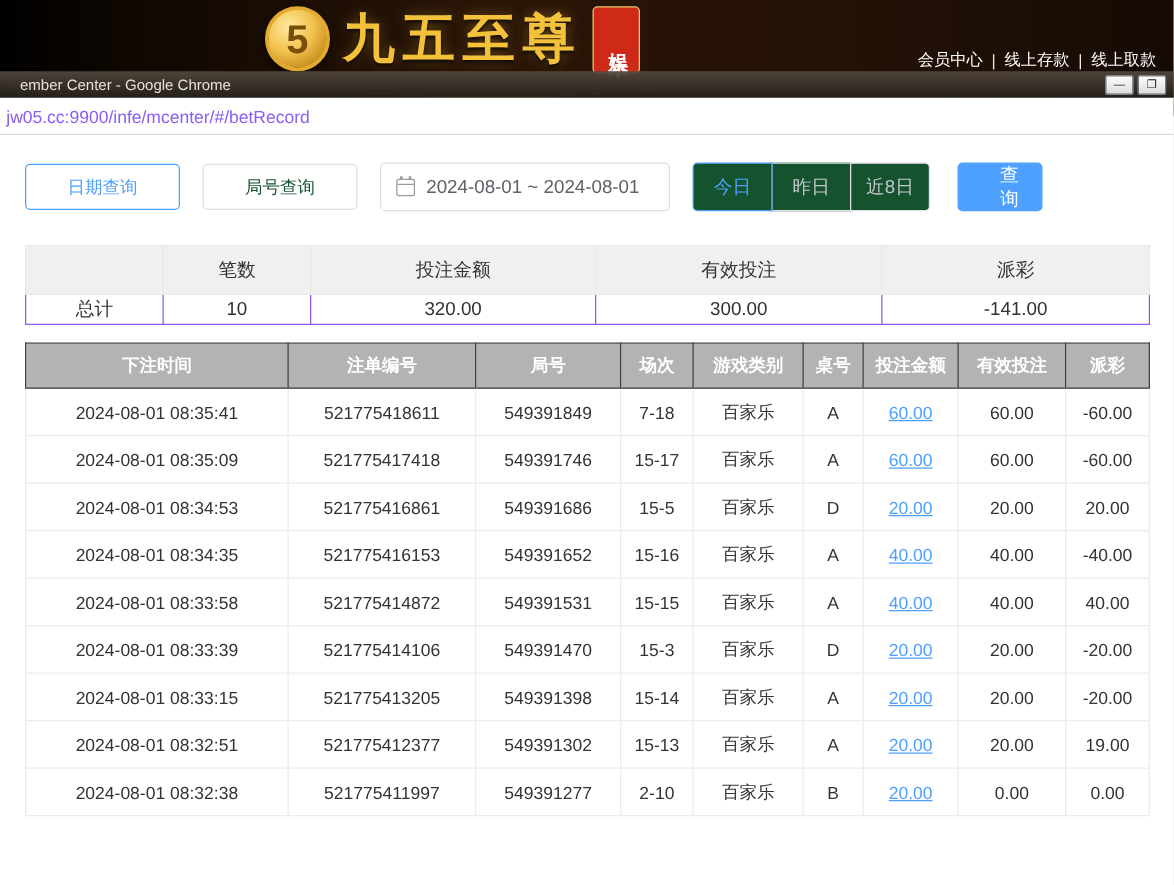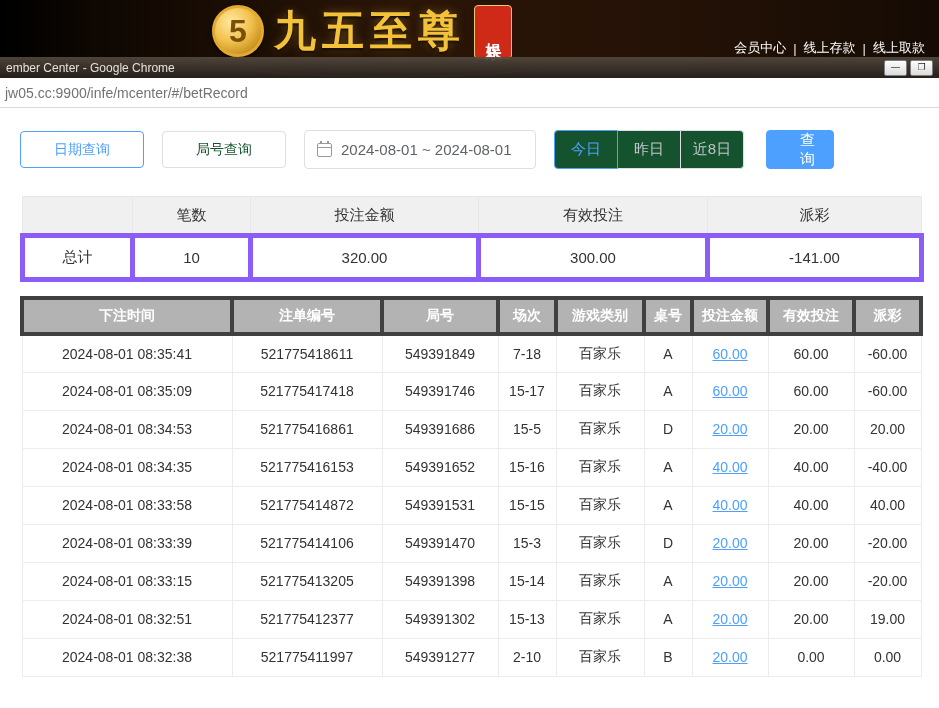--- a/index.html
+++ b/index.html
@@ -26,28 +26,28 @@
     border-bottom:2px solid rgba(212,164,60,.45); border-radius:50%; }
   .banner-nav { position:absolute; right:14px; top:39px; color:#fff; font-size:13px;
     display:flex; align-items:center; white-space:nowrap;margin-left:15px; }
   .banner-nav a { color:#fff; text-decoration:none; cursor:pointer; }
   .banner-nav .sep { margin:0 7px; color:#e8e8e8; }
 
   
   .titlebar { position:absolute; top:57px; left:0; width:100%; height:21px;
     background:linear-gradient(180deg,rgba(82,72,62,.93),rgba(38,32,27,.95));
     display:flex; align-items:center; z-index:5; }
-  .win-title { color:#e6e1da; font-size:12px; margin-left:6px; white-space:nowrap; }
+  .win-title { color:#e6e1da; font-size:12px; margin-left:16px; white-space:nowrap; }
   .win-buttons { margin-left:auto; margin-right:6px; display:flex; gap:3px; }
   .winbtn { width:23px; height:16px; background:linear-gradient(180deg,#fdfdfd,#dcdcdc);
     border:1px solid #7d7d7d; border-radius:2px; font-size:9px; line-height:1; color:#222;
     display:flex; align-items:center; justify-content:center; cursor:pointer; padding:0; }
   .urlbar { position:absolute; top:78px; left:0; width:100%; height:30px; background:#fff;
     border-bottom:1px solid #d8d8d8; display:flex; align-items:center; padding-left:5px;
-    font-size:14px; color:#737373; z-index:4; }
+    font-size:14px; color:#8b5cf6; z-index:4; }
 
   
   .content { position:absolute; top:108px; left:0; width:100%; height:600px; background:#fff;
     padding:22px 20px 0 20px; }
 
   .filter-row { display:flex; align-items:center; }
   .btn { height:37px; border-radius:4px; background:#fff; font-size:14px; padding:0 33px;
     cursor:pointer; font-family:inherit; }
   .outline-blue { border:1px solid #4da0fe; color:#4da0fe; }
   .outline-gray { border:1px solid #dcdfe6; color:#14532d; margin-left:18px; }
@@ -64,25 +64,25 @@
   .seg:first-child { margin-left:0; border-radius:4px 0 0 4px; }
   .seg:last-child { border-radius:0 4px 4px 0; }
   .seg.active { border:1px solid #4da0fe; color:#4da0fe; position:relative; z-index:2; }
   .solid-blue { margin-left:22px; width:62px; height:39px; background:#4da0fe; border:1px solid #4da0fe;
     color:#fff; font-size:15px; }
 
   table { width:100%; border-collapse:collapse; table-layout:fixed; }
   .summary { margin-top:27px; font-size:15px; }
   .summary th { background:#f0f0f0; height:39px; font-weight:400; color:#333;
     border:1px solid #e8e8e8; text-align:center; }
-  .summary td { height:44px; text-align:center; border:5px solid #8b5cf6; color:#333; }
+  .summary td { height:24px; text-align:center; border:1px solid #8b5cf6; color:#333; }
 
   .bets { margin-top:14px; font-size:14px; }
   .bets th { background:#b3b3b3; color:#fff; height:36px; font-weight:bold;
-    border:4px solid #404040; text-align:center; }
+    border:1px solid #404040; text-align:center; }
   .bets td { height:38px; text-align:center; border:1px solid #ececec; color:#333;
     background:#fff; white-space:nowrap; overflow:hidden; }
   .amt-link { color:#4da0fe; text-decoration:underline; cursor:pointer; }
   .neg { color:#ff4c4c; }
 </style>
 </head>
 <body>
 
 <div class="screen">
 

